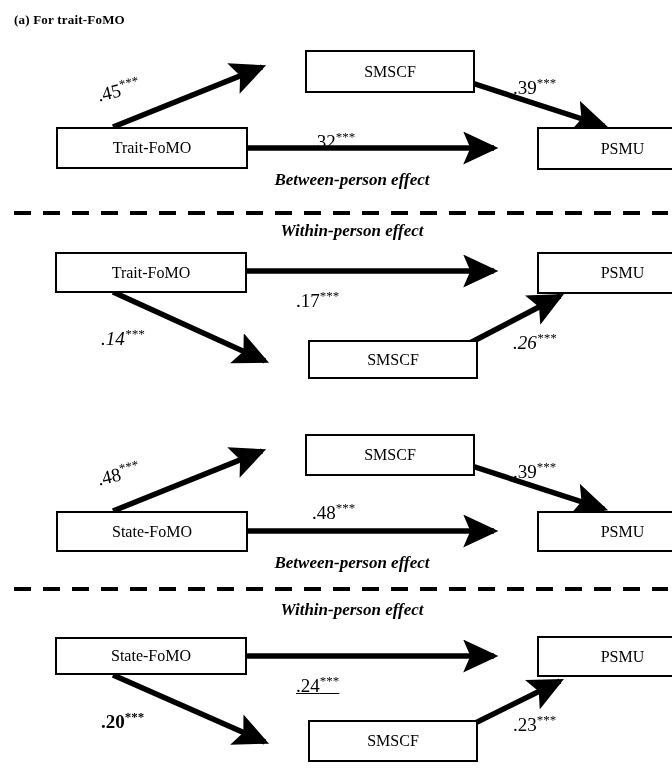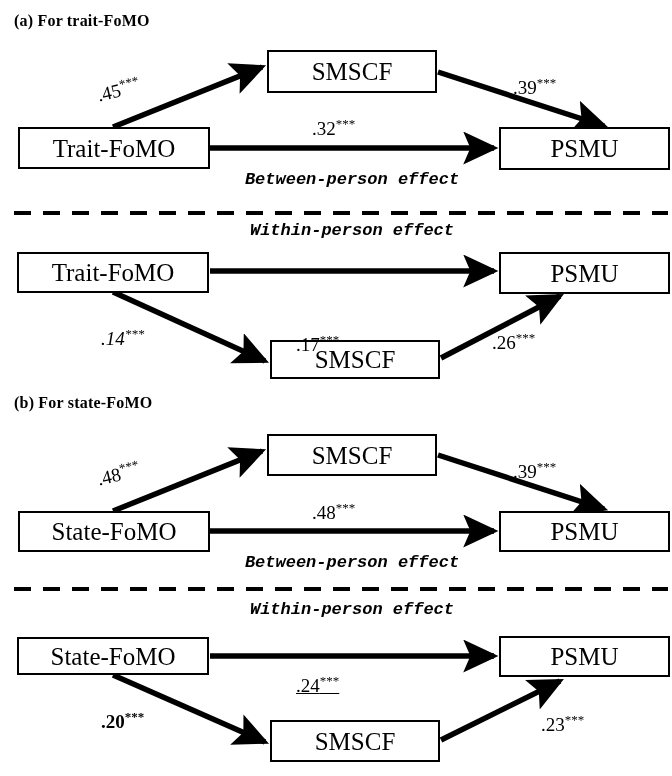--- a/index.html
+++ b/index.html
@@ -24,41 +24,42 @@
     left: 0;
     top: 0;
     width: 672px;
     height: 776px;
     overflow: visible;
   }
   .panel-title {
     position: absolute;
     font-family: "Liberation Serif", "DejaVu Serif", serif;
     font-weight: bold;
-    font-size: 16px;
+    font-size: 13px;
     letter-spacing: 0.2px;
     white-space: nowrap;
   }
   .node {
     position: absolute;
     box-sizing: border-box;
     border: 2px solid #000000;
     background: #ffffff;
     display: flex;
     align-items: center;
     justify-content: center;
     font-family: "Liberation Serif", "DejaVu Serif", serif;
-    font-size: 25px;
+    font-size: 16px;
     line-height: 1;
     white-space: nowrap;
     z-index: 3;
+    margin-left: 38px;
   }
   .effect-label {
     position: absolute;
-    font-family: Liberation Mono, monospace;
+    font-family: Liberation Serif, serif;
     font-weight: bold;
     font-style: italic;
     font-size: 17px;
     white-space: nowrap;
     text-align: center;
     z-index: 4;
   }
   .coef {
     position: absolute;
     font-family: "Liberation Serif", "DejaVu Serif", serif;
@@ -115,43 +116,42 @@
   <div class="node" style="left:267px; top:50px; width:170px; height:43px;">SMSCF</div>
   <div class="node" style="left:18px; top:127px; width:192px; height:42px;">Trait-FoMO</div>
   <div class="node" style="left:499px; top:127px; width:171px; height:43px;">PSMU</div>
 
   <div class="coef tilted" style="left:100px; top:82px;">
     <span>.45</span><span class="stars">***</span>
   </div>
   <div class="coef" style="left:513px; top:75px;">
     <span>.39</span><span class="stars">***</span>
   </div>
-  <div class="coef" style="left:312px; top:116px;">
+  <div class="coef" style="left:312px; top:129px;">
     <span>.32</span><span class="stars">***</span>
   </div>
 
   <div class="effect-label" style="left:232px; top:170px; width:240px;">Between-person effect</div>
 
   <div class="effect-label" style="left:232px; top:221px; width:240px;">Within-person effect</div>
 
   <div class="node" style="left:17px; top:252px; width:192px; height:41px;">Trait-FoMO</div>
   <div class="node" style="left:499px; top:252px; width:171px; height:42px;">PSMU</div>
   <div class="node" style="left:270px; top:340px; width:170px; height:39px;">SMSCF</div>
 
-  <div class="coef" style="left:296px; top:288px;margin-top:44px;">
+  <div class="coef" style="left:296px; top:288px;">
     <span>.17</span><span class="stars">***</span>
   </div>
   <div class="coef" style="left:101px; top:326px;font-style:italic;">
     <span>.14</span><span class="stars">***</span>
   </div>
-  <div class="coef" style="left:492px; top:330px;">
+  <div class="coef" style="left:513px; top:330px;font-style:italic;">
     <span>.26</span><span class="stars">***</span>
   </div>
 
-  <div class="panel-title" style="left:14px; top:394px;">(b) For state-FoMO</div>
 
   <div class="node" style="left:267px; top:434px; width:170px; height:42px;">SMSCF</div>
   <div class="node" style="left:18px; top:511px; width:192px; height:41px;">State-FoMO</div>
   <div class="node" style="left:499px; top:511px; width:171px; height:41px;">PSMU</div>
 
   <div class="coef tilted" style="left:100px; top:466px;">
     <span>.48</span><span class="stars">***</span>
   </div>
   <div class="coef" style="left:513px; top:459px;">
     <span>.39</span><span class="stars">***</span>
@@ -167,17 +167,17 @@
   <div class="node" style="left:17px; top:637px; width:192px; height:38px;">State-FoMO</div>
   <div class="node" style="left:499px; top:636px; width:171px; height:41px;">PSMU</div>
   <div class="node" style="left:270px; top:720px; width:170px; height:42px;">SMSCF</div>
 
   <div class="coef" style="left:296px; top:673px;text-decoration:underline;">
     <span>.24</span><span class="stars">***</span>
   </div>
   <div class="coef" style="left:101px; top:709px;font-weight:bold;">
     <span>.20</span><span class="stars">***</span>
   </div>
-  <div class="coef" style="left:513px; top:712px;margin-left:28px;">
+  <div class="coef" style="left:513px; top:712px;">
     <span>.23</span><span class="stars">***</span>
   </div>
 
 </div>
 
 </body></html>

